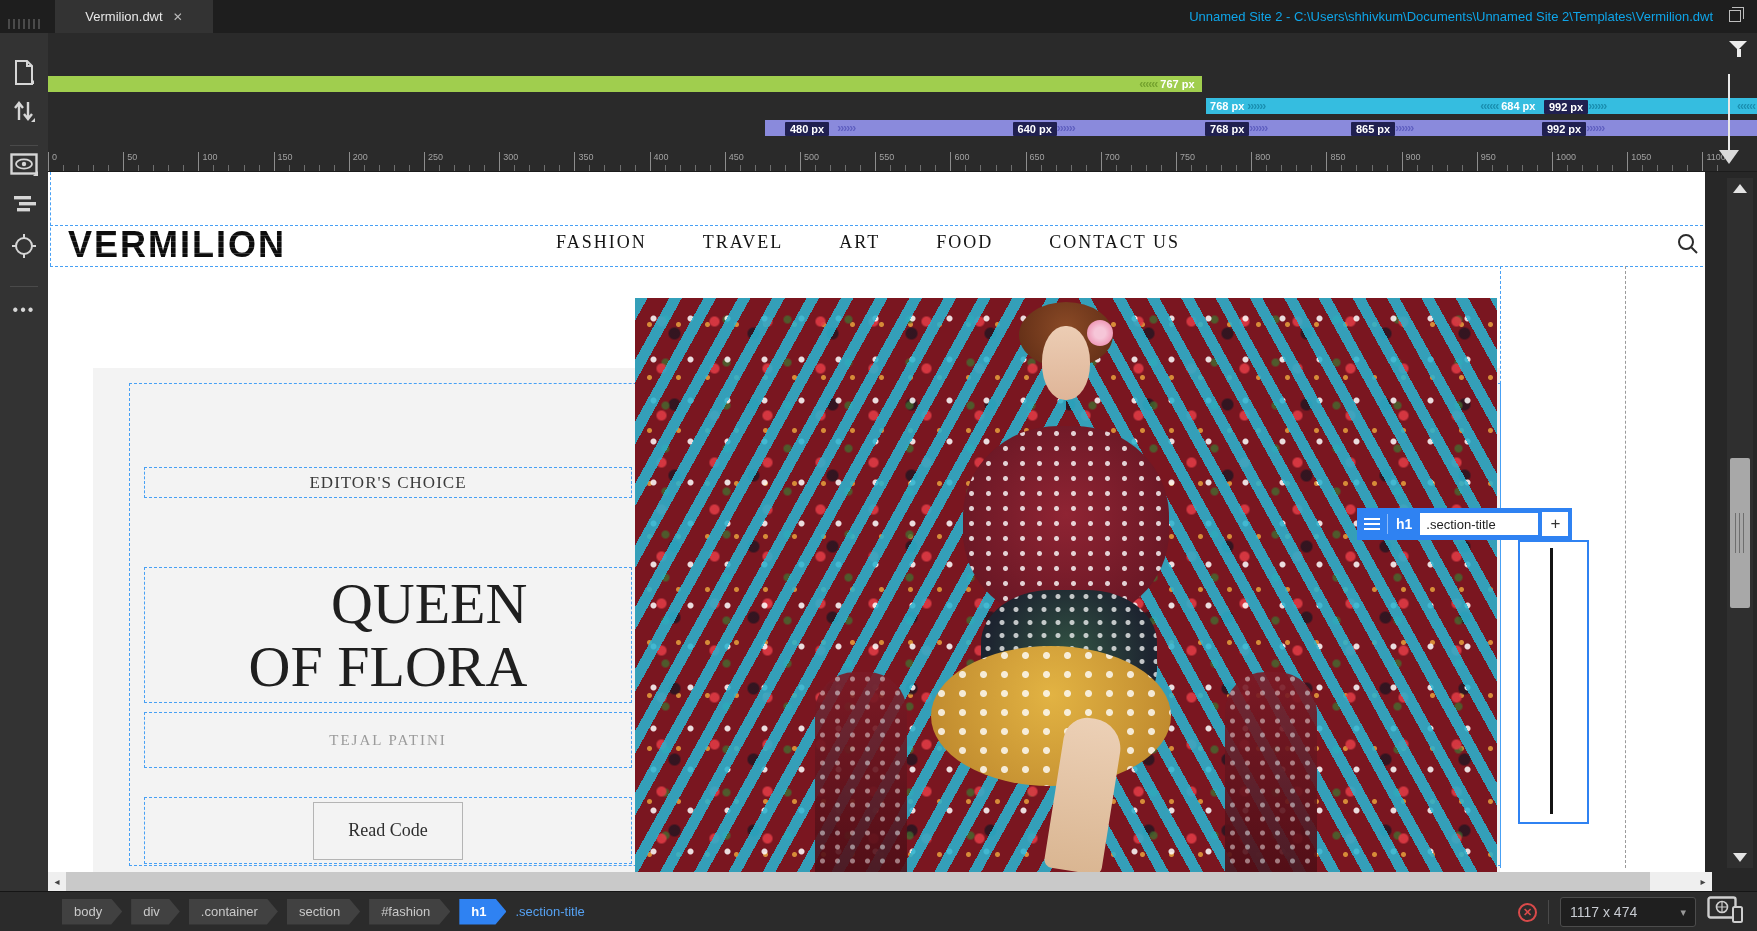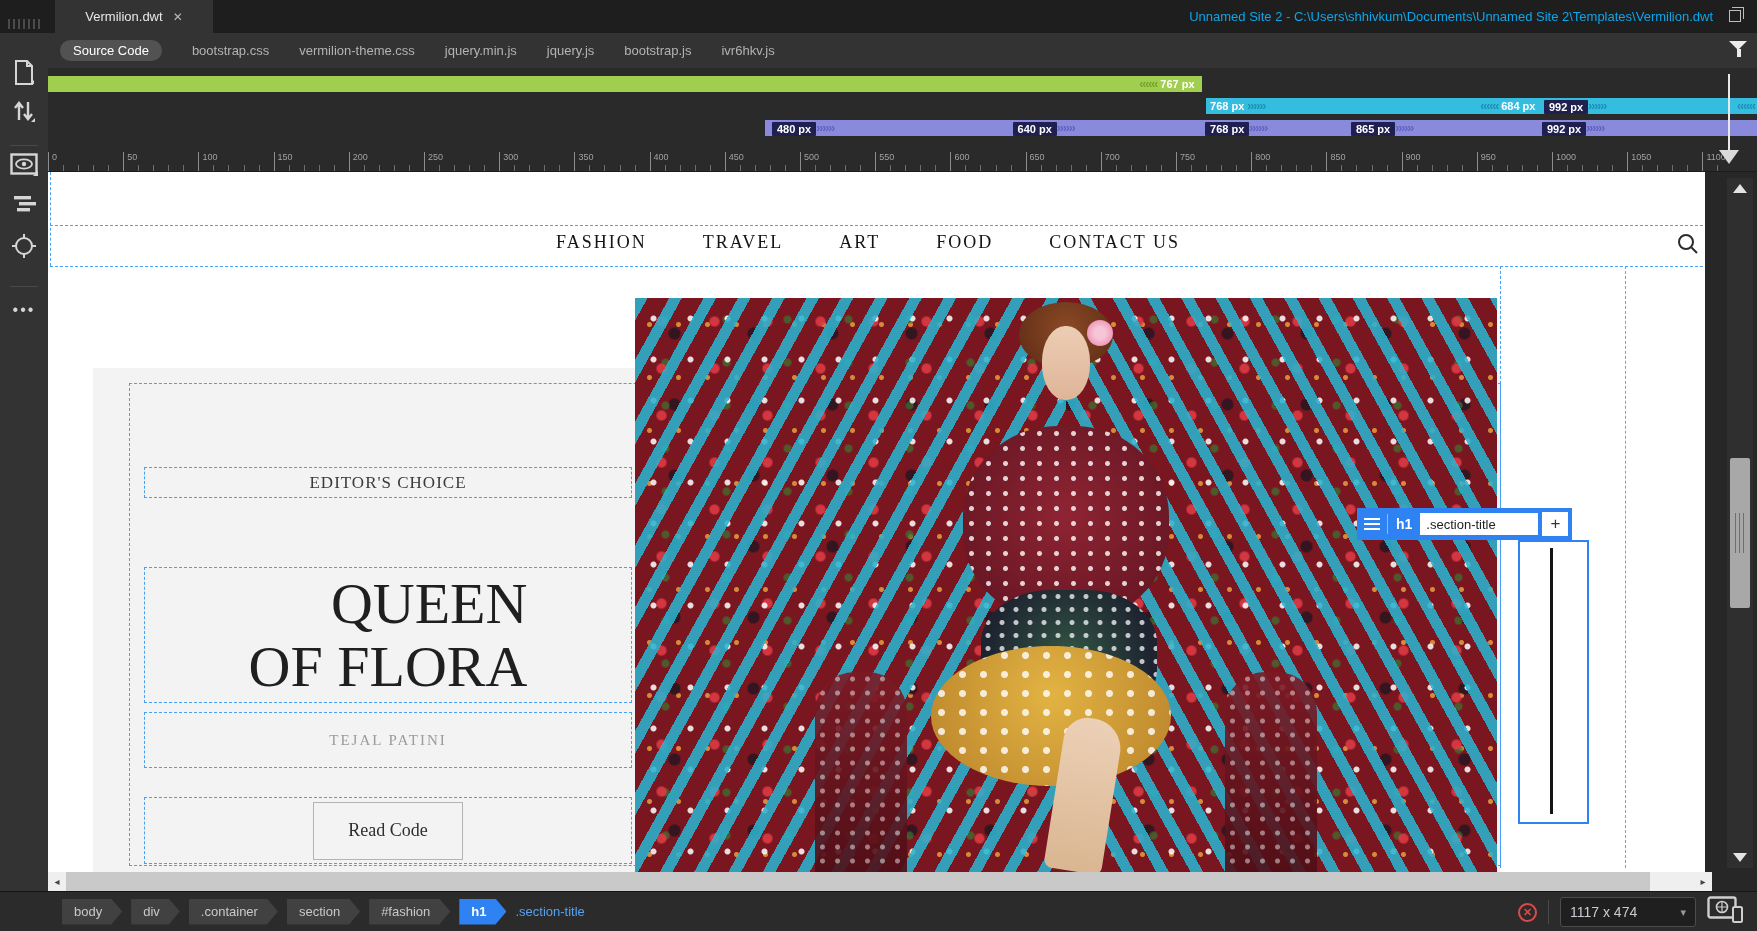--- a/index.html
+++ b/index.html
@@ -144,29 +144,20 @@
   <div class="abs" id="titlebar">
     <div class="abs" id="grip"></div>
     <div class="abs" id="doc-tab">
       <span>Vermilion.dwt</span>
       <span id="tab-close">✕</span>
     </div>
     <div class="abs" id="win-title">Unnamed Site 2 - C:\Users\shhivkum\Documents\Unnamed Site 2\Templates\Vermilion.dwt</div>
     <div class="restore-icon"></div>
   </div>
 
-  <div class="abs" id="filesbar">
-      <div class="file-item active">Source Code</div>
-      <div class="file-item">bootstrap.css</div>
-      <div class="file-item">vermilion-theme.css</div>
-      <div class="file-item">jquery.min.js</div>
-      <div class="file-item">jquery.js</div>
-      <div class="file-item">bootstrap.js</div>
-      <div class="file-item">ivr6hkv.js</div>
-    </div>
   <div class="abs" id="funnel">
     <div class="cone"></div>
       <div class="stem"></div>
   </div>
 
   <div class="abs" id="rail">
     <div class="rail-ic" style="top:27px;">
       <svg width="22" height="26" viewBox="0 0 22 26">
           <path d="M3 1 h11 l5 5 v18 h-16 z" fill="none" stroke="#d6d6d6" stroke-width="2"></path>
           <path d="M14 1 v5 h5" fill="none" stroke="#d6d6d6" stroke-width="2"></path>
@@ -220,21 +211,21 @@
         <div class="chev" style="color: rgb(26, 143, 176);">‹‹‹‹‹‹</div>
         <div class="bp-plain">684 px</div>
       </div>
       <div class="bp-label" style="left: 337.898px;">
         <div class="bp-box">992 px</div>
         <div class="chev" style="color: rgb(26, 143, 176);">››››››</div>
       </div>
       <div class="bp-label chev" style="right: 2px; color: rgb(26, 143, 176);">‹‹‹‹‹‹</div>
     </div>
   <div class="abs mq-bar" id="mq-purple" style="left: 764.92px;">
-      <div class="bp-label" style="left: 7px;">
+      <div class="bp-label" style="left: 20px; gap: 8px;">
         <div class="bp-box">480 px</div>
         <div class="chev" style="color: rgb(95, 95, 192);">››››››</div>
       </div>
       <div class="bp-label" style="left: 247.64px;">
         <div class="bp-box">640 px</div>
         <div class="chev" style="color: rgb(95, 95, 192);">››››››</div>
       </div>
       <div class="bp-label" style="left: 440.152px;">
         <div class="bp-box">768 px</div>
         <div class="chev" style="color: rgb(95, 95, 192);">››››››</div>
@@ -277,20 +268,21 @@
       <div class="ruler-num" style="left: 1654.4px; border-left: 1px solid rgb(141, 141, 141);">1100</div>
     </div>
   <div class="abs" id="scrub-line"></div>
   <div class="abs" id="scrub-tri"></div>
 
   <div class="abs" id="page">
     <div class="dashlineV" style="left:2px; top:0; height:94px;"></div>
     <div class="dashlineH" style="left:2px; top:53px; width:1653px;"></div>
     <div class="dashlineH" style="left:2px; top:94px; width:1653px;"></div>
 
+    <div class="abs" id="logo">VERMILION</div>
     <div class="abs" id="mainnav">
         <div class="nav-item">FASHION</div>
         <div class="nav-item">TRAVEL</div>
         <div class="nav-item">ART</div>
         <div class="nav-item">FOOD</div>
         <div class="nav-item">CONTACT US</div>
       </div>
     <div class="abs" id="searchwrap">
       <svg width="24" height="24" viewBox="0 0 24 24">
           <circle cx="10" cy="10" r="7" fill="none" stroke="#2b2b2b" stroke-width="2"></circle>

